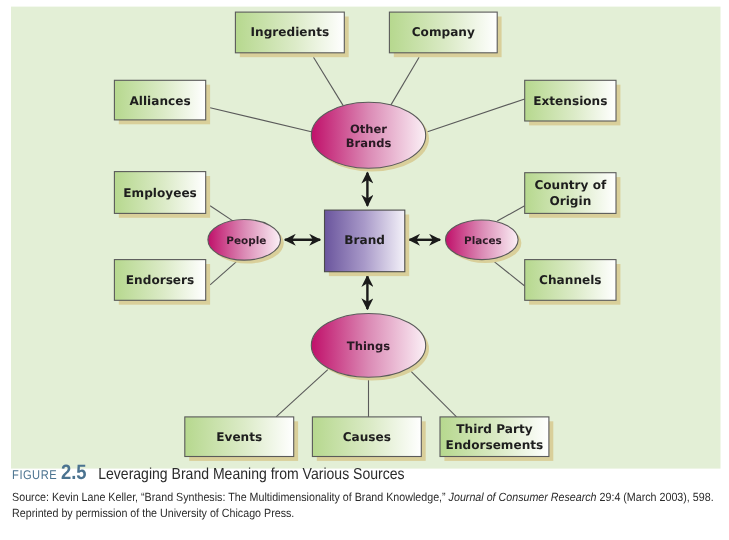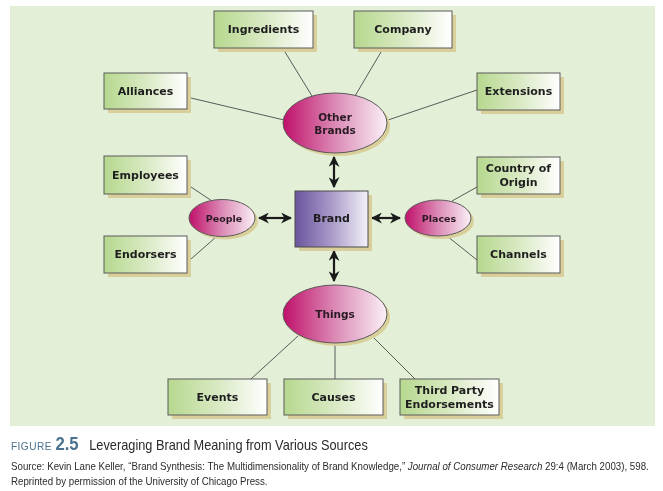--- a/index.html
+++ b/index.html
@@ -2,21 +2,21 @@
 <html><head>
 <meta charset="utf-8">
 <style>
   html, body { margin: 0; padding: 0; background: #ffffff; }
   body { width: 663px; height: 491px; position: relative; overflow: hidden; font-family: "Liberation Sans", sans-serif; }
   #panel { position: absolute; left: 10px; top: 6px; width: 645px; height: 420px; background: #e3efd6; }
   #diagram { position: absolute; left: 0; top: 0; }
   .box-label { font-family: "DejaVu Sans", sans-serif; font-weight: bold; font-size: 11px; fill: #1e1e1e; }
   .ell-label { font-family: "DejaVu Sans", sans-serif; font-weight: bold; font-size: 10.5px; fill: #2a1a24; }
   .ell-label-small { font-family: "DejaVu Sans", sans-serif; font-weight: bold; font-size: 9.5px; fill: #2a1a24; }
-  .caption { position: absolute; left: 11px; top: 433px; width: 645px; }
+  .caption { position: absolute; left: 11px; top: 419px; width: 645px; }
   .fig-line { font-family: "Liberation Sans", sans-serif; font-size: 14.5px; color: #2b2b2b; white-space: nowrap; transform: scaleX(0.88); transform-origin: left; }
   .fig-word { font-size: 11.5px; color: #4b7390; letter-spacing: 0.5px; }
   .fig-num { font-size: 19px; font-weight: bold; color: #4b7390; margin-right: 8px; }
   .source { font-family: "Liberation Sans", sans-serif; font-size: 10.8px; color: #2b2b2b; line-height: 15px; margin-top: 4px; transform: scaleX(0.9); transform-origin: left; width: 716px; }
   .source i { font-style: italic; }
 </style>
 </head>
 <body>
 
 <div id="panel"></div>

